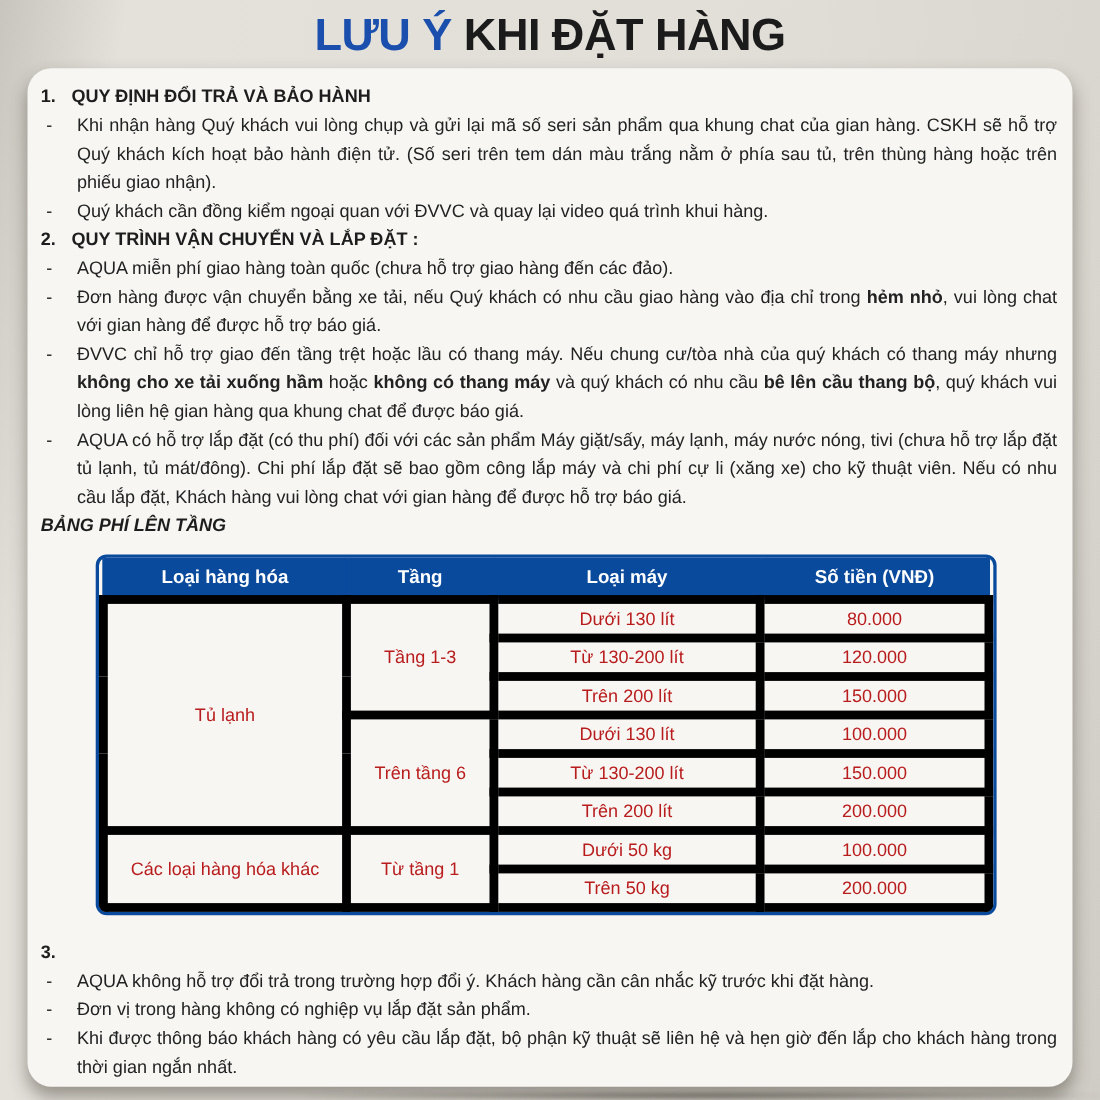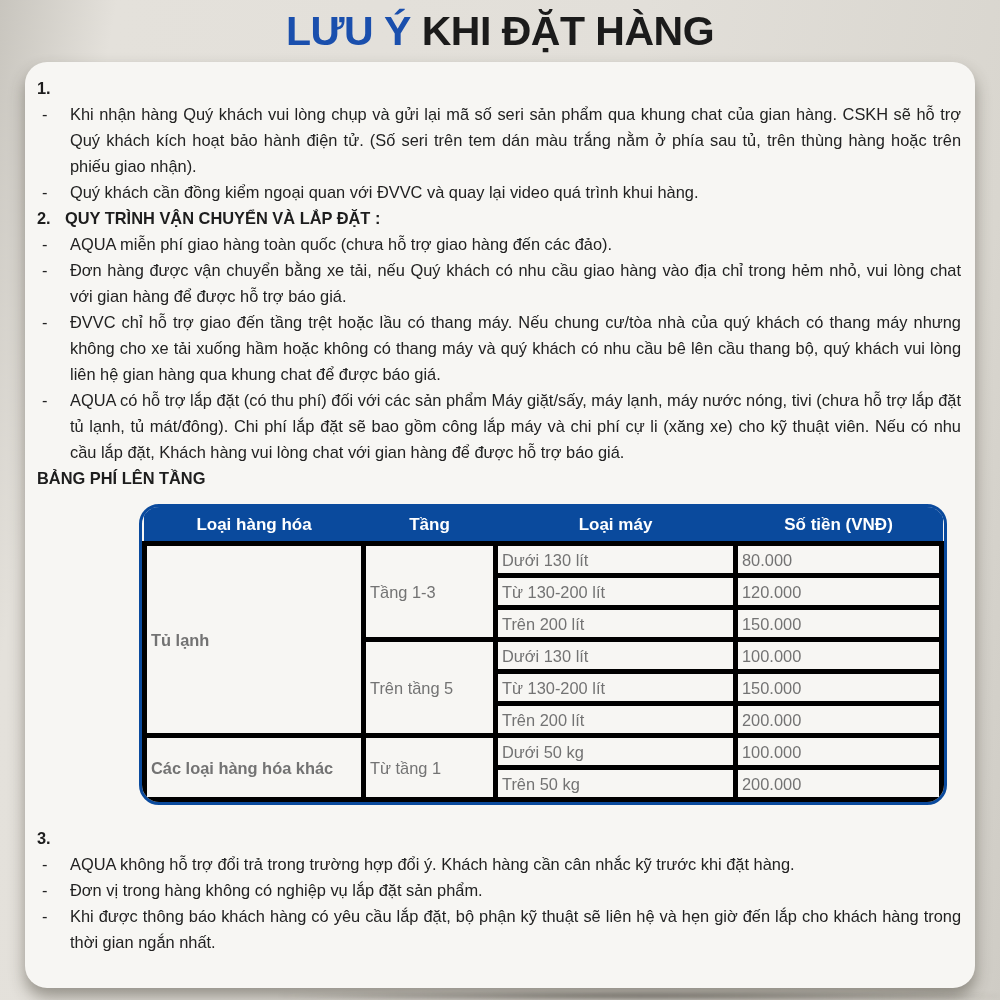--- a/index.html
+++ b/index.html
@@ -38,62 +38,63 @@
     font-size:16.4px;
     line-height:26px;
     overflow:hidden;
   }
   .sec-head{display:flex;font-weight:bold;color:#1d1d1d;}
   .sec-head .num{width:28px;flex:0 0 28px;}
   ul.blist{list-style:none;margin:0;padding:0;}
   ul.blist li{display:flex;padding-left:5px;}
   ul.blist .dash{width:28px;flex:0 0 28px;}
   ul.blist .btxt{flex:1;text-align:justify;}
-  .btxt .b{font-weight:normal;}
-  .tbl-title{font-weight:bold;color:#1d1d1d;}
+  .btxt .b{font-weight:bold;}
+  .tbl-title{font-weight:bold;color:#1d1d1d;font-style:italic;}
   .tbl-wrap{
     display:inline-block;
     border:3px solid #0a4a9d;
-    border-radius:20px;
+    border-radius:10px;
     overflow:hidden;
-    margin:13px 0 13px 102px;
+    margin:13px 0 13px 50px;
     background:#f7f6f3;
   }
   table.fee{border-collapse:collapse;}
   table.fee th{
     background:#0a4a9d;color:#ffffff;
     font-size:17px;font-weight:bold;
     height:32px;padding:0 6px;
     border:2px solid #0a4a9d;
   }
   table.fee td{
-    border:5px solid #000000;
-    text-align:left;
+    border:8px solid #000000;
+    text-align:center;
     font-size:16.4px;
     height:27px;padding:0 4px;
-    color:#737373;
+    color:#b91c1c;
   }
   table.fee tr.major td{border-top-width:4px;}
-  .c-goods{width:205px;font-weight:bold;}
+  .c-goods{width:205px;}
   .c-floor{width:118px;}
   .c-machine{width:226px;}
   .c-price{width:192px;}
   .footnote{text-align:justify;}
 </style>
 </head>
 <body>
 
 <div class="page">
 
   <div class="title"><span class="hl">LƯU Ý</span><span> KHI ĐẶT HÀNG</span></div>
 
   <div class="card">
 
     <div class="sec-head">
       <span class="num">1.</span>
+      <span class="htxt">QUY ĐỊNH ĐỔI TRẢ VÀ BẢO HÀNH</span>
     </div>
     <ul class="blist">
         <li>
           <span class="dash">-</span>
           <span class="btxt"><span>Khi nhận hàng Quý khách vui lòng chụp và gửi lại mã số seri sản phẩm qua khung chat của gian hàng. CSKH sẽ hỗ trợ Quý khách kích hoạt bảo hành điện tử. (Số seri trên tem dán màu trắng nằm ở phía sau tủ, trên thùng hàng hoặc trên phiếu giao nhận).</span></span>
         </li>
         <li>
           <span class="dash">-</span>
           <span class="btxt"><span>Quý khách cần đồng kiểm ngoại quan với ĐVVC và quay lại video quá trình khui hàng.</span></span>
         </li>
@@ -143,21 +144,21 @@
             </tr>
             <tr>
               <td class="c-machine">Từ 130-200 lít</td>
               <td class="c-price">120.000</td>
             </tr>
             <tr>
               <td class="c-machine">Trên 200 lít</td>
               <td class="c-price">150.000</td>
             </tr>
             <tr>
-              <td class="c-floor" rowspan="3">Trên tầng 5</td>
+              <td class="c-floor" rowspan="3">Trên tầng 6</td>
               <td class="c-machine">Dưới 130 lít</td>
               <td class="c-price">100.000</td>
             </tr>
             <tr>
               <td class="c-machine">Từ 130-200 lít</td>
               <td class="c-price">150.000</td>
             </tr>
             <tr>
               <td class="c-machine">Trên 200 lít</td>
               <td class="c-price">200.000</td>

